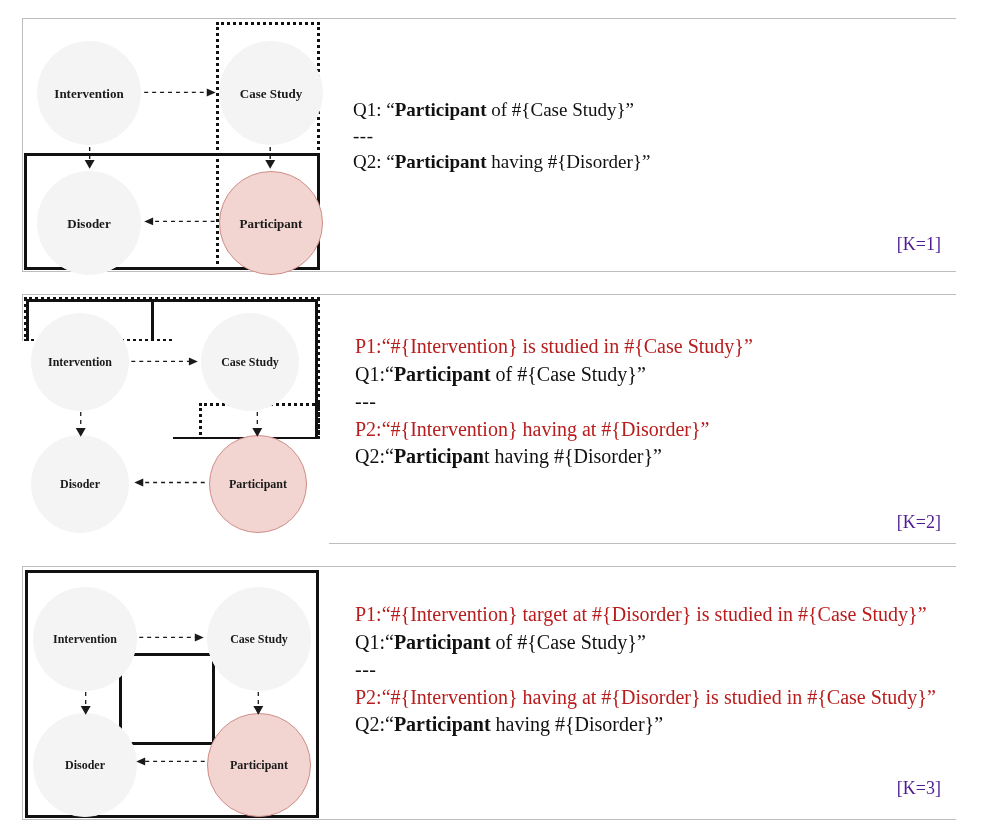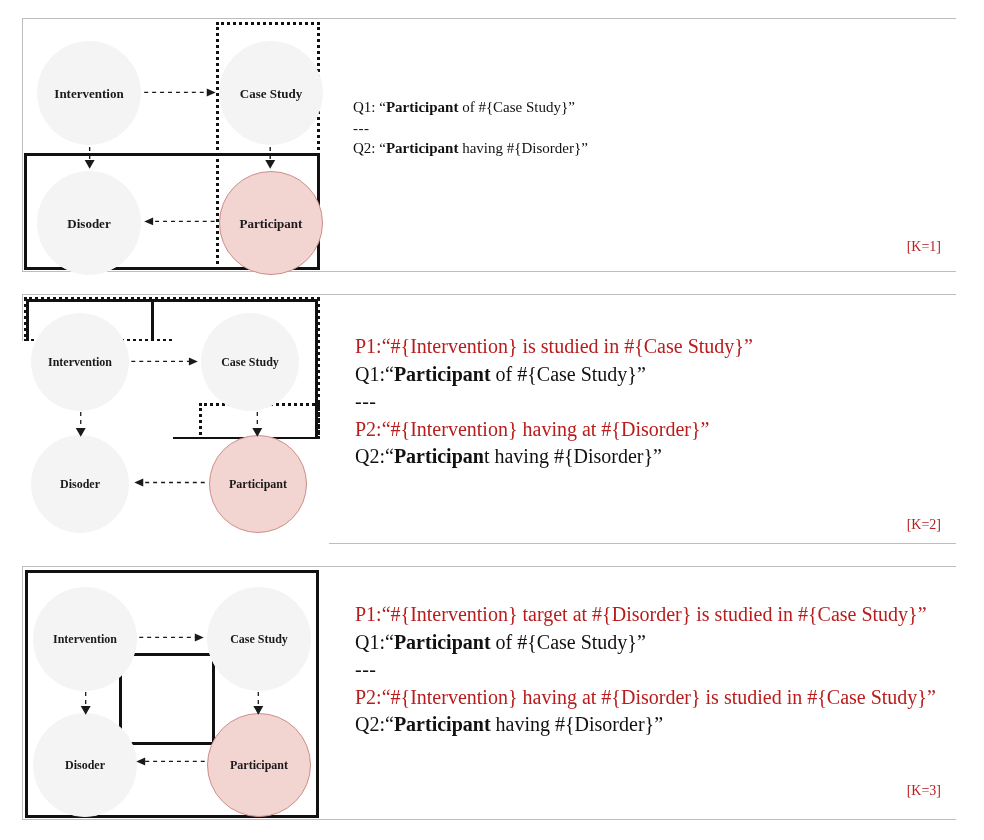--- a/index.html
+++ b/index.html
@@ -95,35 +95,35 @@
     position: absolute;
     top: 0;
     left: 300px;
     right: 0;
     bottom: 0;
     padding: 0;
   }
   .lines {
     position: absolute;
     font-family: "Liberation Serif", "DejaVu Serif", serif;
-    font-size: 15px;
+    font-size: 19px;
     color: #111111;
     line-height: 1.38;
   }
   .line { white-space: nowrap; }
   .line.wrap { white-space: normal; text-align: justify; }
   .prem { color: #b91c1c; }
   .b { font-weight: bold; }
   .sep { letter-spacing: 0.5px; }
 
   .ktag {
     position: absolute;
     font-family: "Liberation Serif", "DejaVu Serif", serif;
-    font-size: 14px;
-    color: #b91c1c;
+    font-size: 18px;
+    color: #4c1d95;
   }
 
   
   #p1-lines { left: 30px; top: 78px; }
   #p1-k     { right: 18px; bottom: 16px; }
 
   #p2-lines { left: 32px; top: 38px; font-size: 20px; }
   #p2-k     { right: 18px; bottom: 10px; }
 
   #p3-lines { left: 32px; top: 22px; font-size: 20px; width: 600px; margin-top: 12px; }

